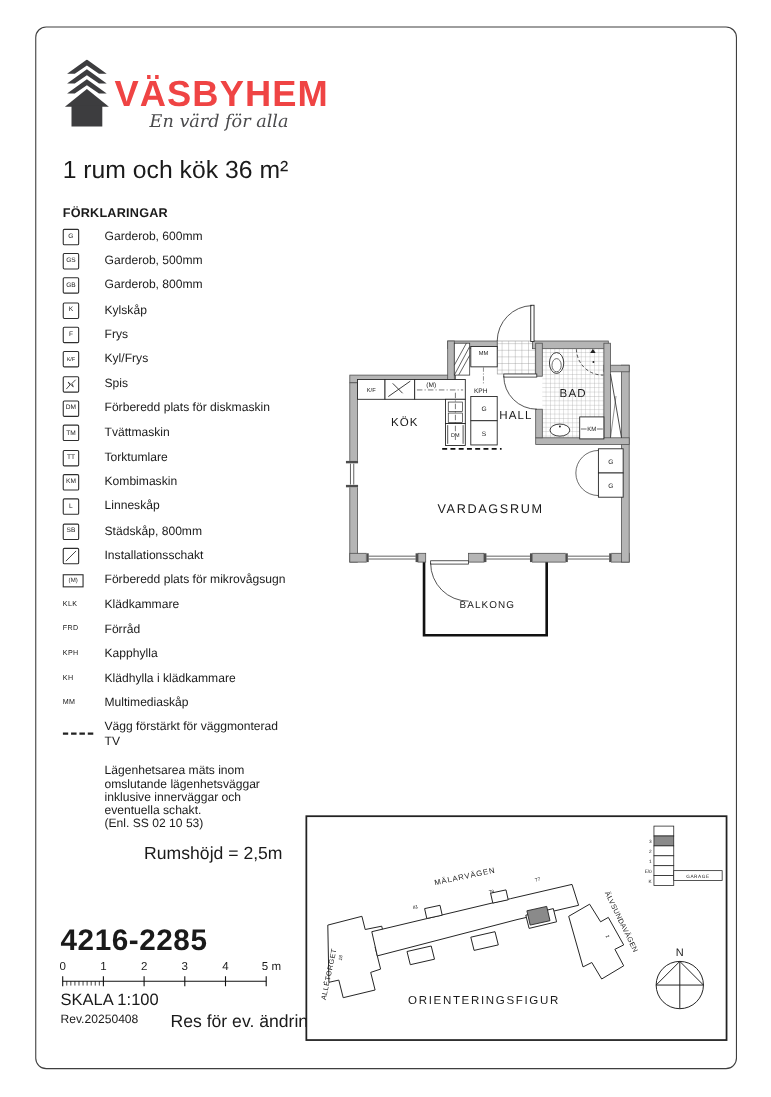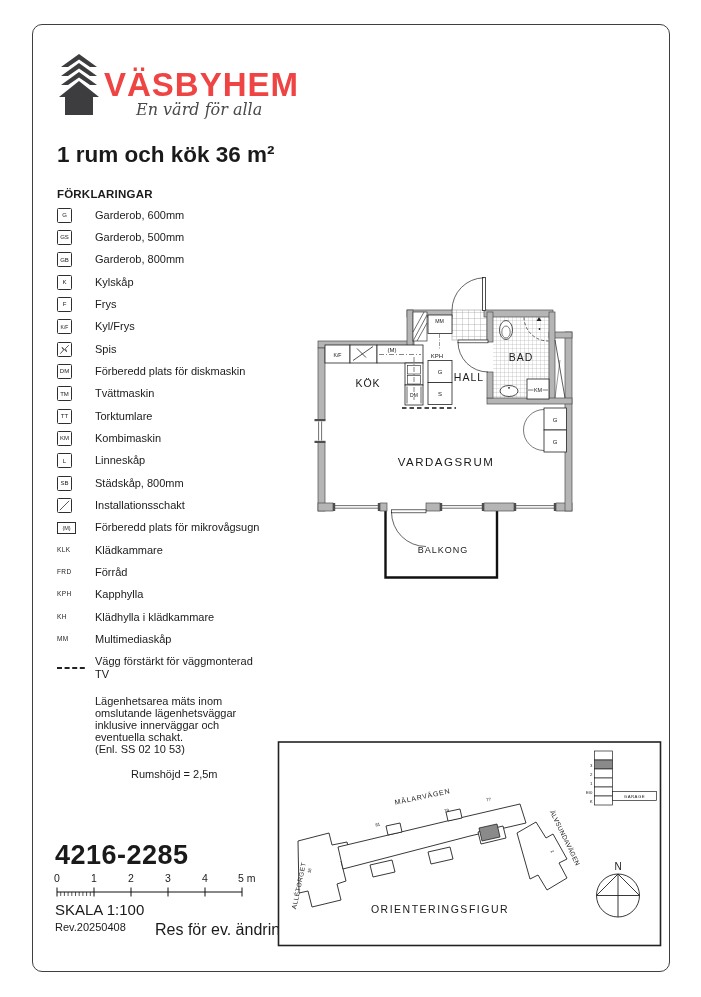--- a/index.html
+++ b/index.html
@@ -3,33 +3,33 @@
 <meta charset="utf-8">
 <style>
   html,body{margin:0;padding:0;background:#ffffff;}
   body{width:701px;height:997px;font-family:"Liberation Sans",sans-serif;color:#1a1a1a;}
   .page{position:relative;width:701px;height:997px;background:#fff;overflow:hidden;}
   .sheet{position:absolute;left:32px;top:24px;width:636px;height:946px;border:1.6px solid #3f3f3f;border-radius:10px;}
   .abs{position:absolute;}
 
   .brand{position:absolute;left:104px;top:66px;font-size:33px;font-weight:bold;letter-spacing:1px;color:#ef4444;}
   .tagline{position:absolute;left:136px;top:100px;font-size:16px;font-style:italic;font-family:"DejaVu Serif",serif;color:#4a4a4c;}
-  .title{position:absolute;left:57px;top:142px;font-size:22.5px;font-weight:bold;}
+  .title{position:absolute;left:57px;top:142px;font-size:22.5px;font-weight:normal;}
 
   .legend-head{position:absolute;left:57px;top:188px;font-size:11.5px;font-weight:bold;letter-spacing:.2px;}
   .legend{position:absolute;left:57px;top:207px;width:232px;}
   .lrow{display:flex;align-items:flex-start;min-height:22.35px;}
   .symcol{flex:0 0 38px;padding-top:.5px;}
   .sym.box{width:13px;height:13px;border:1px solid #2e2e2e;border-radius:1.5px;display:flex;align-items:center;justify-content:center;font-size:6px;color:#222;}
   .sym.box.small{font-size:5px;}
   .sym.wide{width:17px;height:9.5px;border:1px solid #2e2e2e;display:flex;align-items:center;justify-content:center;font-size:5.5px;color:#222;margin-top:2px;}
   .sym.txt{font-size:6.5px;letter-spacing:.4px;color:#222;padding-top:3px;display:block;}
   .lbl{font-size:11px;line-height:12.5px;padding-top:1.5px;width:165px;}
   .note{margin-left:38px;margin-top:15px;font-size:11px;line-height:12px;width:170px;}
-  .roomh{margin-left:38px;margin-top:13px;font-size:11px;padding-left:36px;}
+  .roomh{margin-left:38px;margin-top:13px;font-size:16px;padding-left:36px;}
 
   .aptid{position:absolute;left:55px;top:840px;font-size:27px;font-weight:bold;letter-spacing:.5px;}
   .skala{position:absolute;left:55px;top:901px;font-size:15px;}
   .rev{position:absolute;left:55px;top:921px;font-size:11px;}
   .res{position:absolute;left:155px;top:921px;font-size:16px;}
 
   svg text{font-family:"Liberation Sans",sans-serif;fill:#1a1a1a;}
 </style>
 </head>
 <body>

